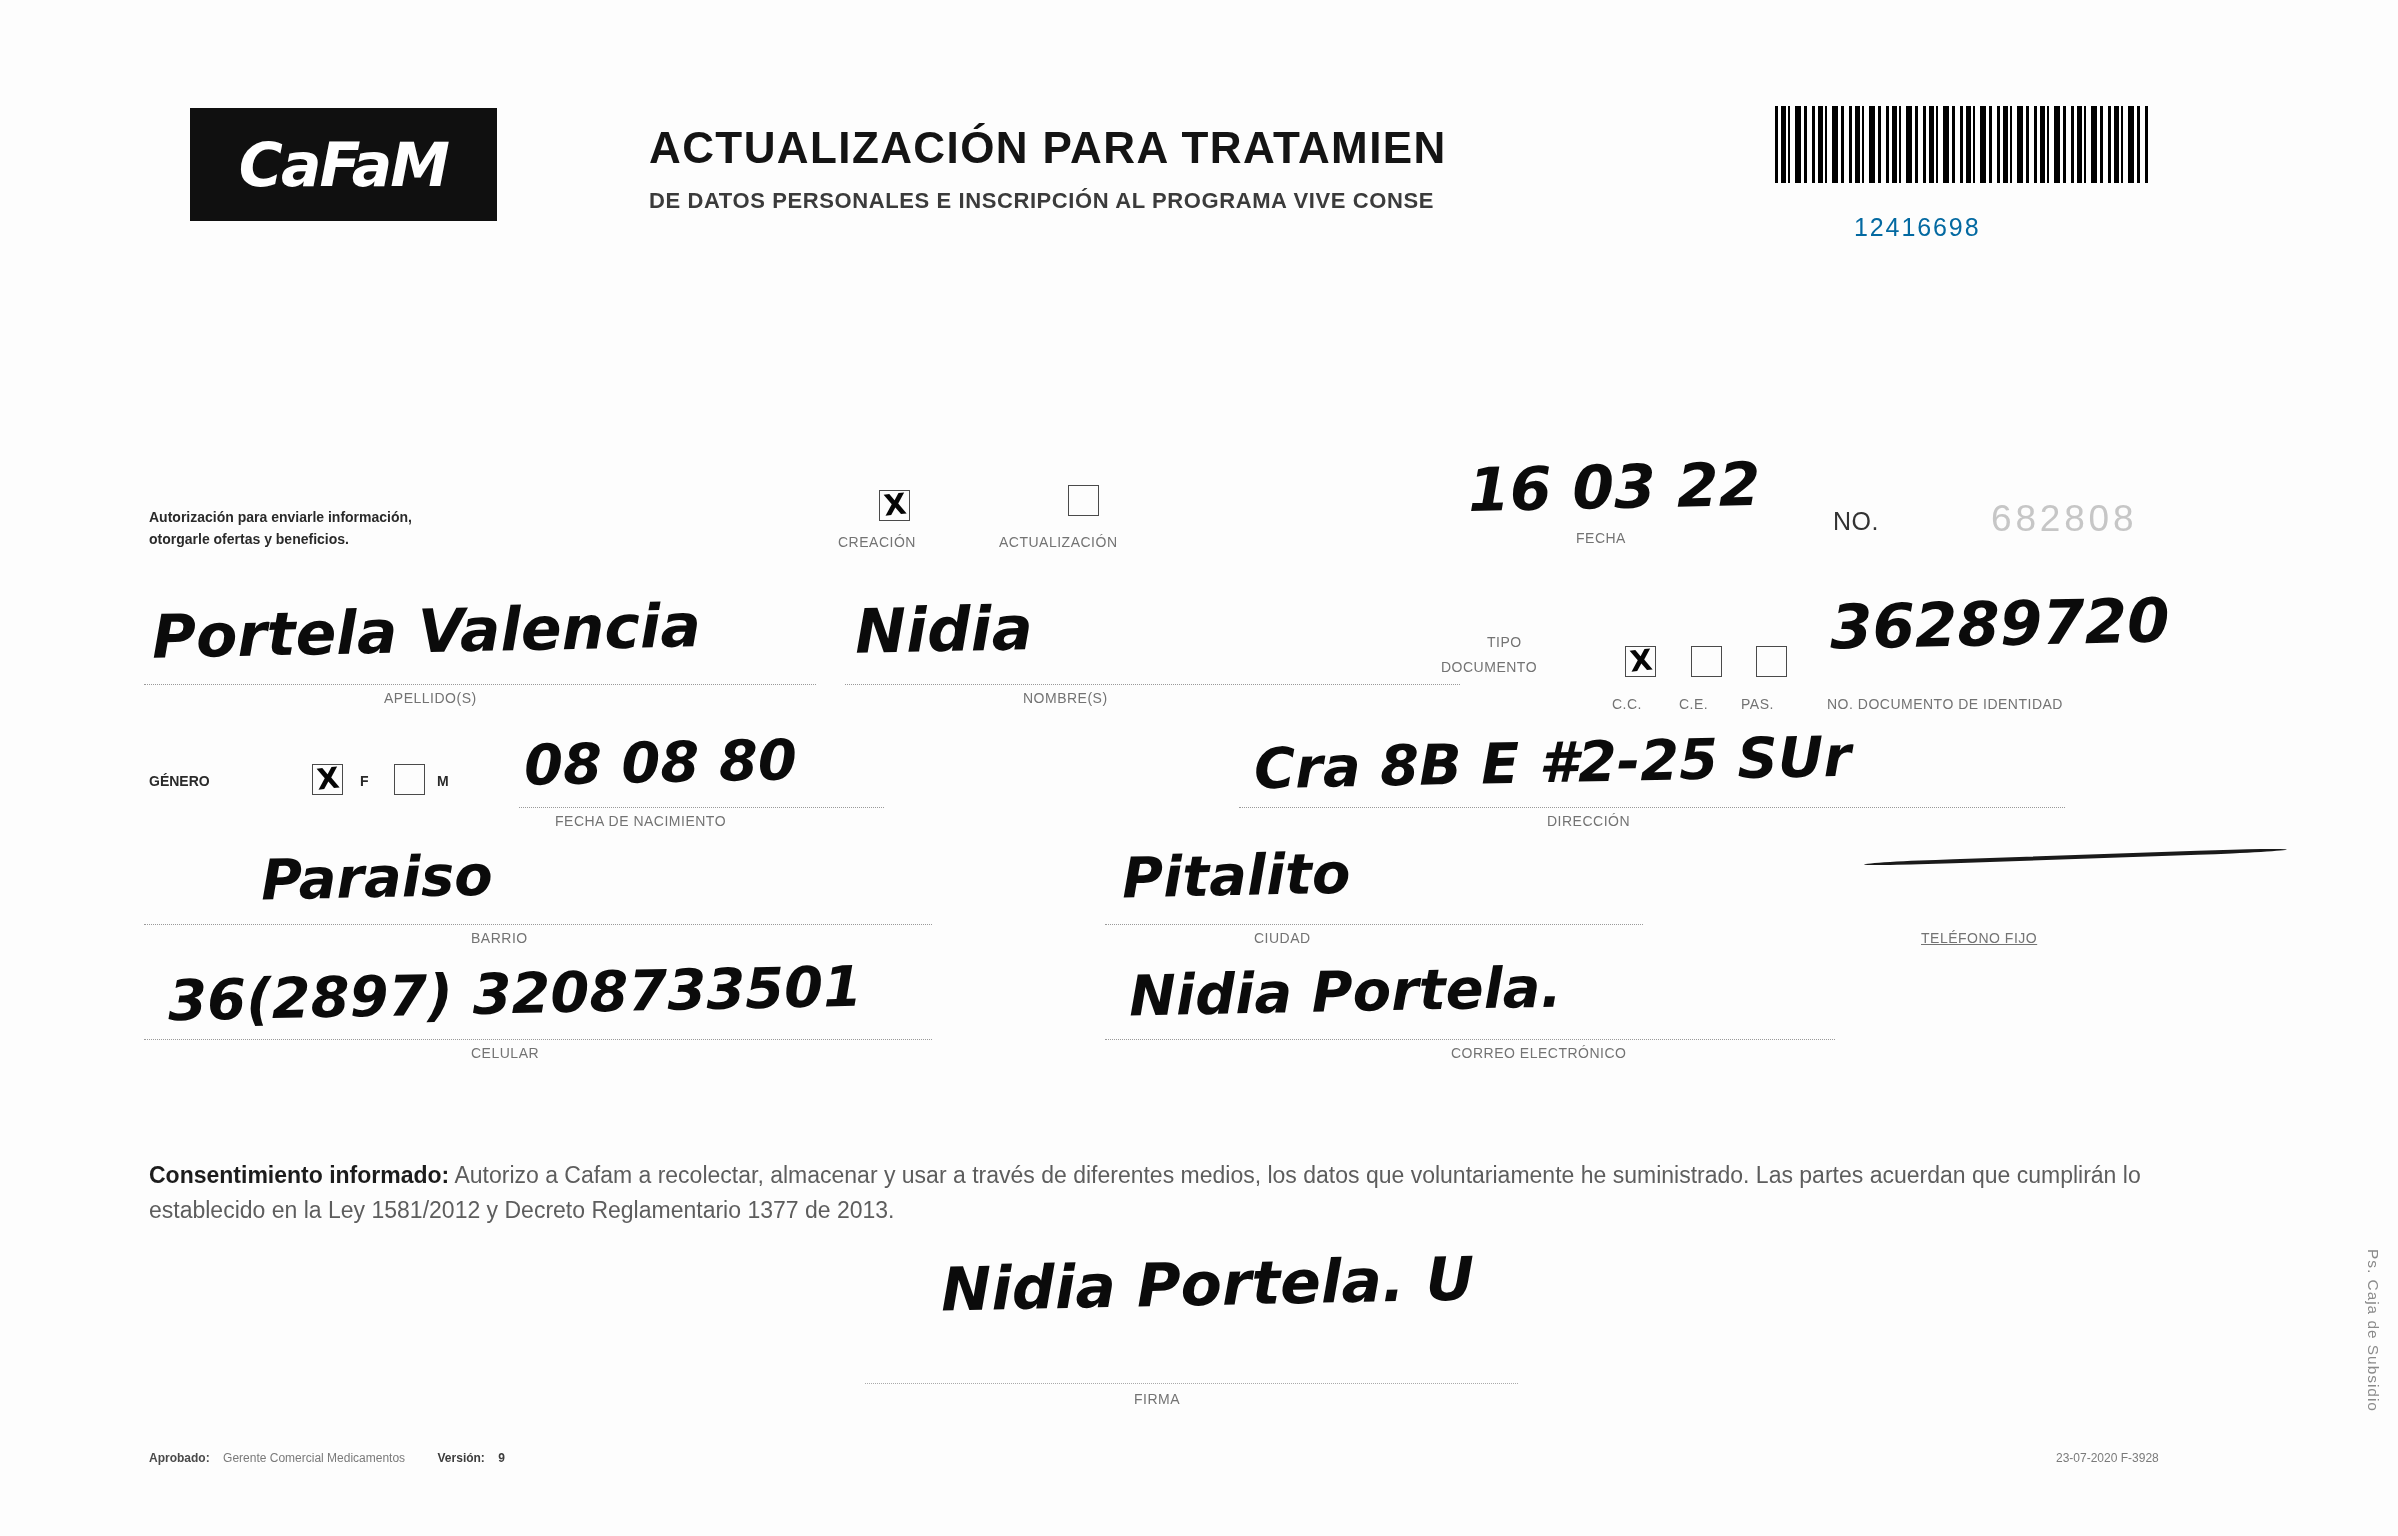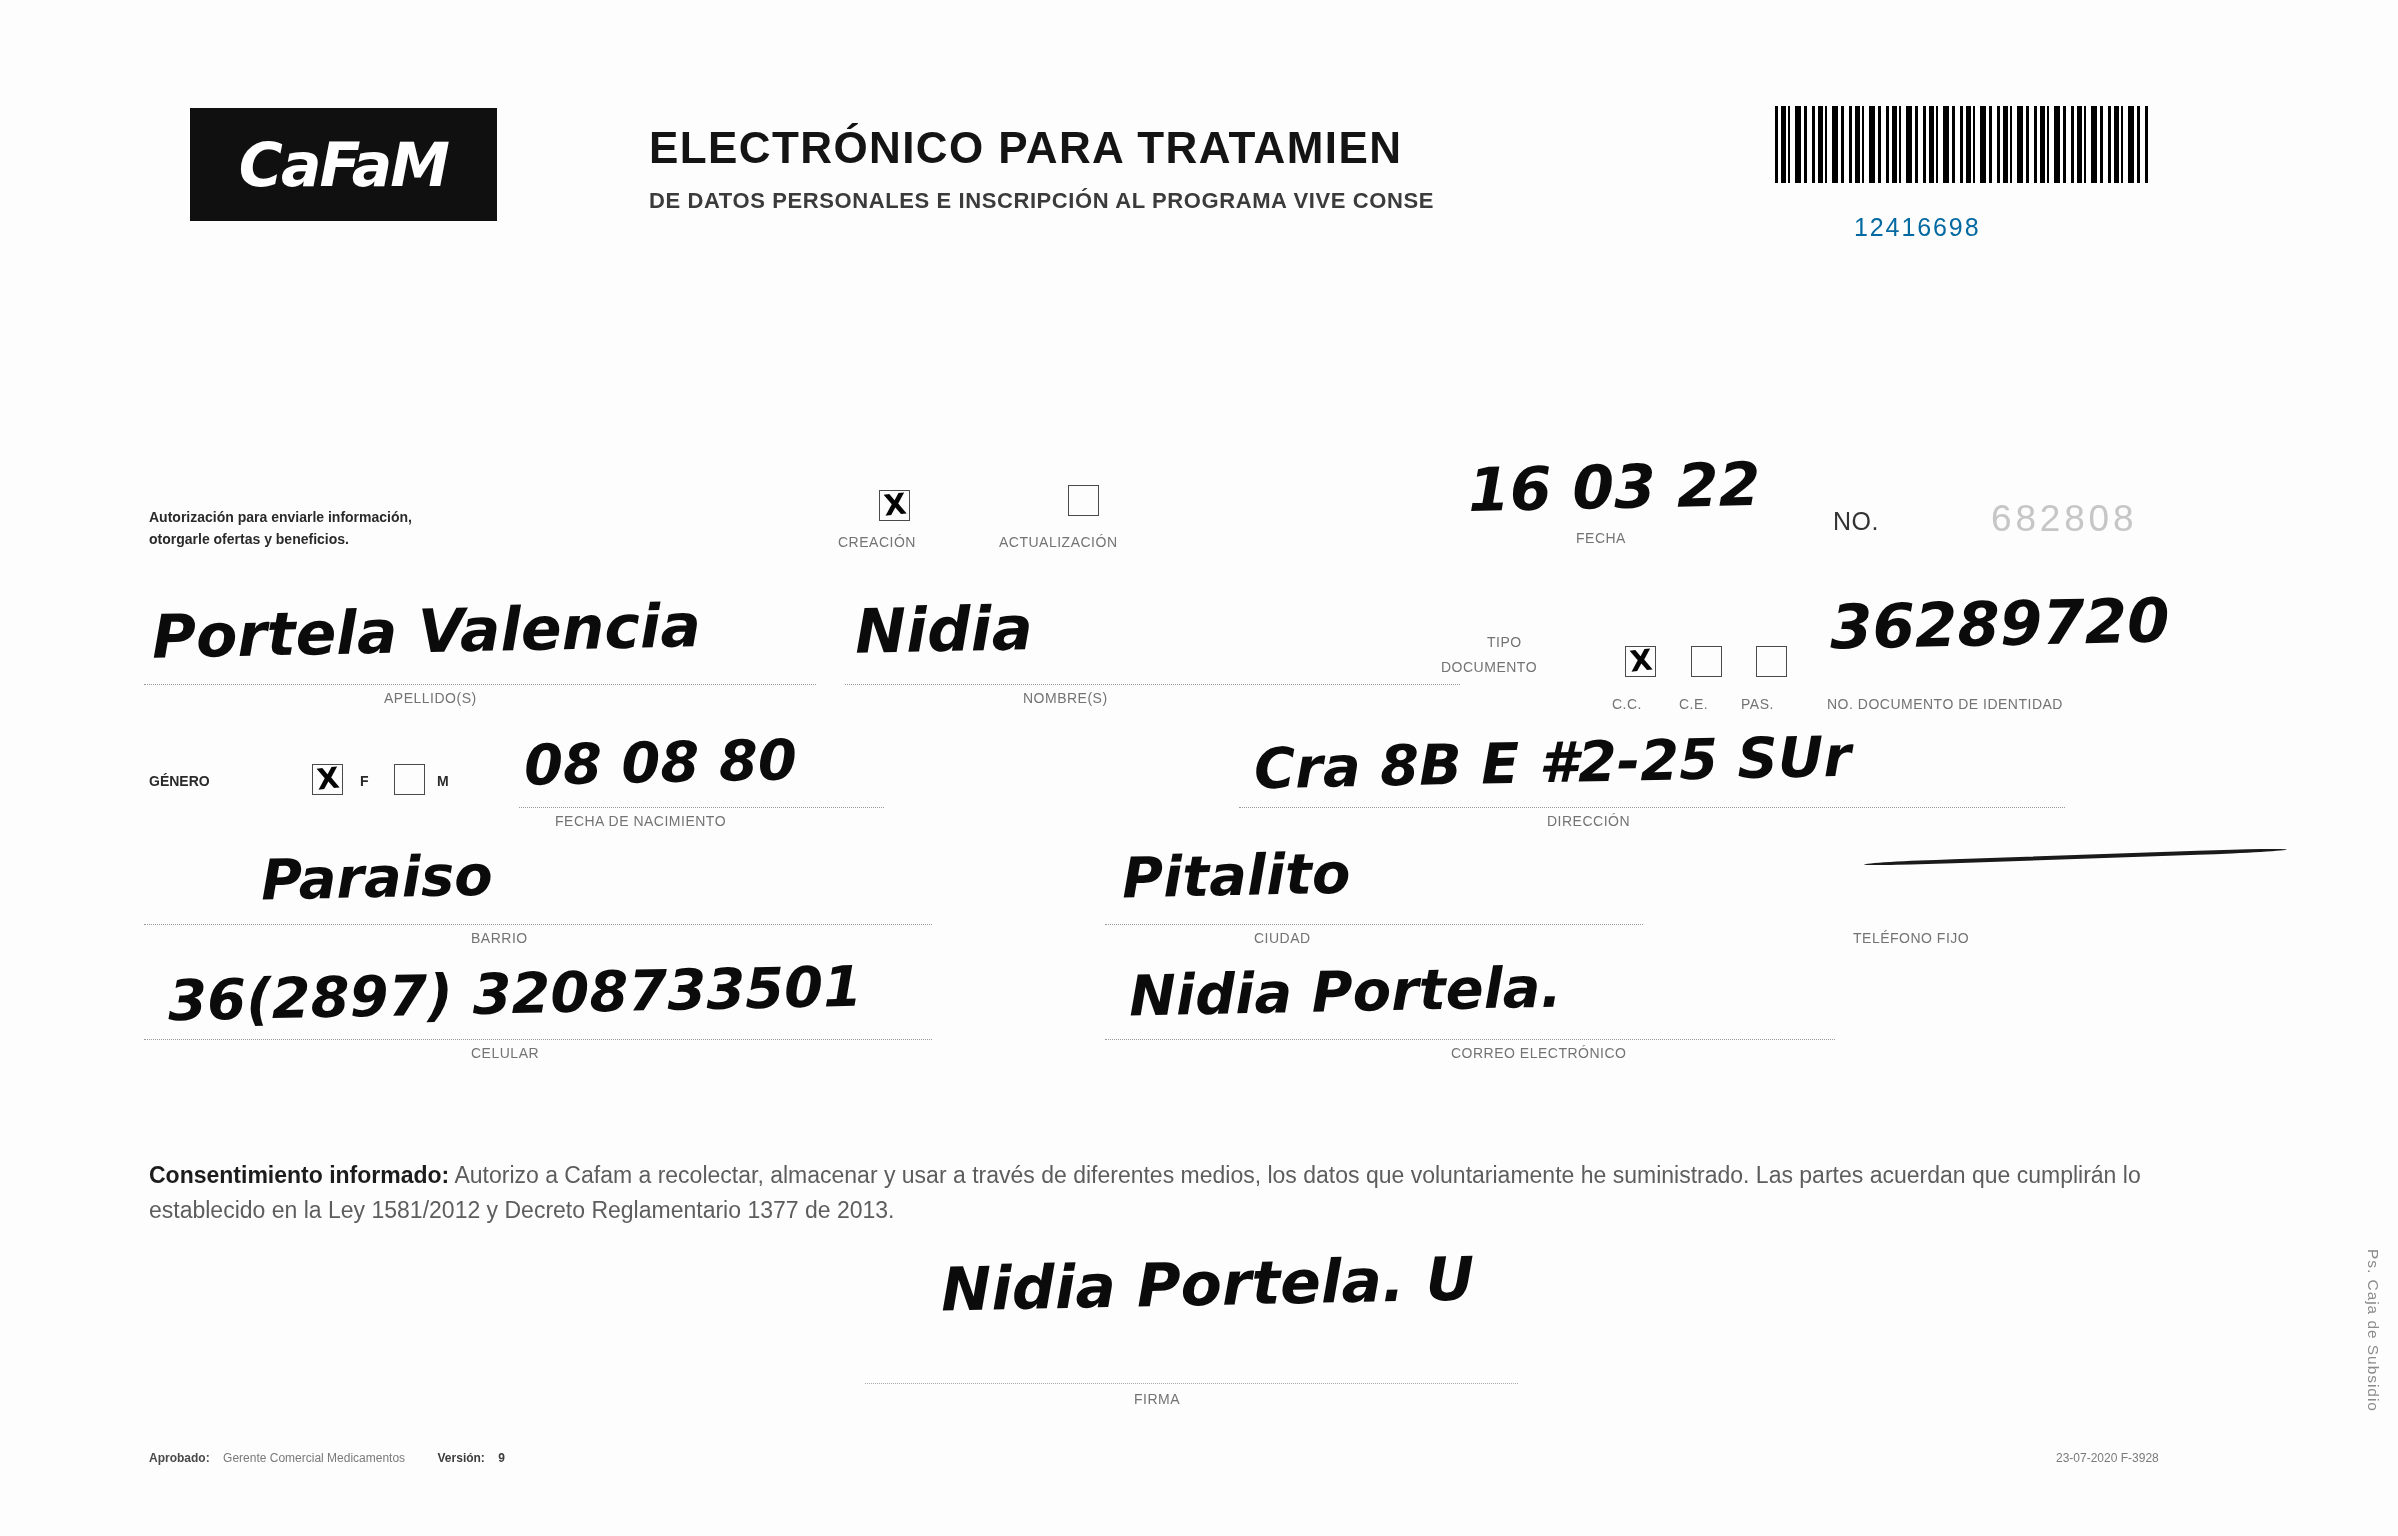--- a/index.html
+++ b/index.html
@@ -158,21 +158,21 @@
 </style>
 </head>
 <body>
 
 <div class="page">
 
   <div class="abs" id="logo-box">
     <span id="logo-text">CaFaM</span>
   </div>
 
-  <div class="abs" id="doc-title">ELECTRÓNICO PARA TRATAMIEN</div>
+  <div class="abs" id="doc-title">ACTUALIZACIÓN PARA TRATAMIEN</div>
   <div class="abs" id="doc-subtitle">DE DATOS PERSONALES E INSCRIPCIÓN AL PROGRAMA VIVE CONSE</div>
 
   <div class="abs" id="barcode"></div>
   <div class="abs" id="barcode-number">12416698</div>
 
   <div class="abs" style="left:149px; top:509px;">
     <div class="lbl-dark">Autorización para enviarle información,</div>
     <div class="lbl-dark" style="margin-top:5.8px;">otorgarle ofertas y beneficios.</div>
   </div>
 
@@ -242,21 +242,21 @@
   <div class="abs hand" style="left:261px; top:845px; font-size:56px;">Paraiso</div>
   <div class="abs rule" style="left:144px; top:924px; width:788px;"></div>
   <div class="abs lbl" style="left:471px; top:930px;">BARRIO</div>
 
   <div class="abs hand" style="left:1122px; top:843px; font-size:56px;">Pitalito</div>
   <div class="abs rule" style="left:1105px; top:924px; width:538px;"></div>
   <div class="abs lbl" style="left:1254px; top:930px;">CIUDAD</div>
 
   <div class="abs hand" style="left:1883px; top:855px; font-size:56px;"></div>
   <div class="abs" style="left:1864px; top:855px; width:423px; height:3.8px; background:#1a1a1a; border-radius:40%/100%; transform:rotate(-2deg);"></div>
-  <div class="abs lbl" style="left:1853px; top:930px;">TELÉFONO FIJO</div>
+  <div class="abs lbl" style="left:1921px; top:930px;text-decoration:underline;">TELÉFONO FIJO</div>
 
   <div class="abs hand" style="left:168px; top:961px; font-size:56px;">36(2897) 3208733501</div>
   <div class="abs rule" style="left:144px; top:1039px; width:788px;"></div>
   <div class="abs lbl" style="left:471px; top:1045px;">CELULAR</div>
 
   <div class="abs hand" style="left:1129px; top:959px; font-size:56px;">Nidia   Portela.</div>
   <div class="abs rule" style="left:1105px; top:1039px; width:730px;"></div>
   <div class="abs lbl" style="left:1451px; top:1045px;">CORREO ELECTRÓNICO</div>
 
   <div class="abs" id="consent">

